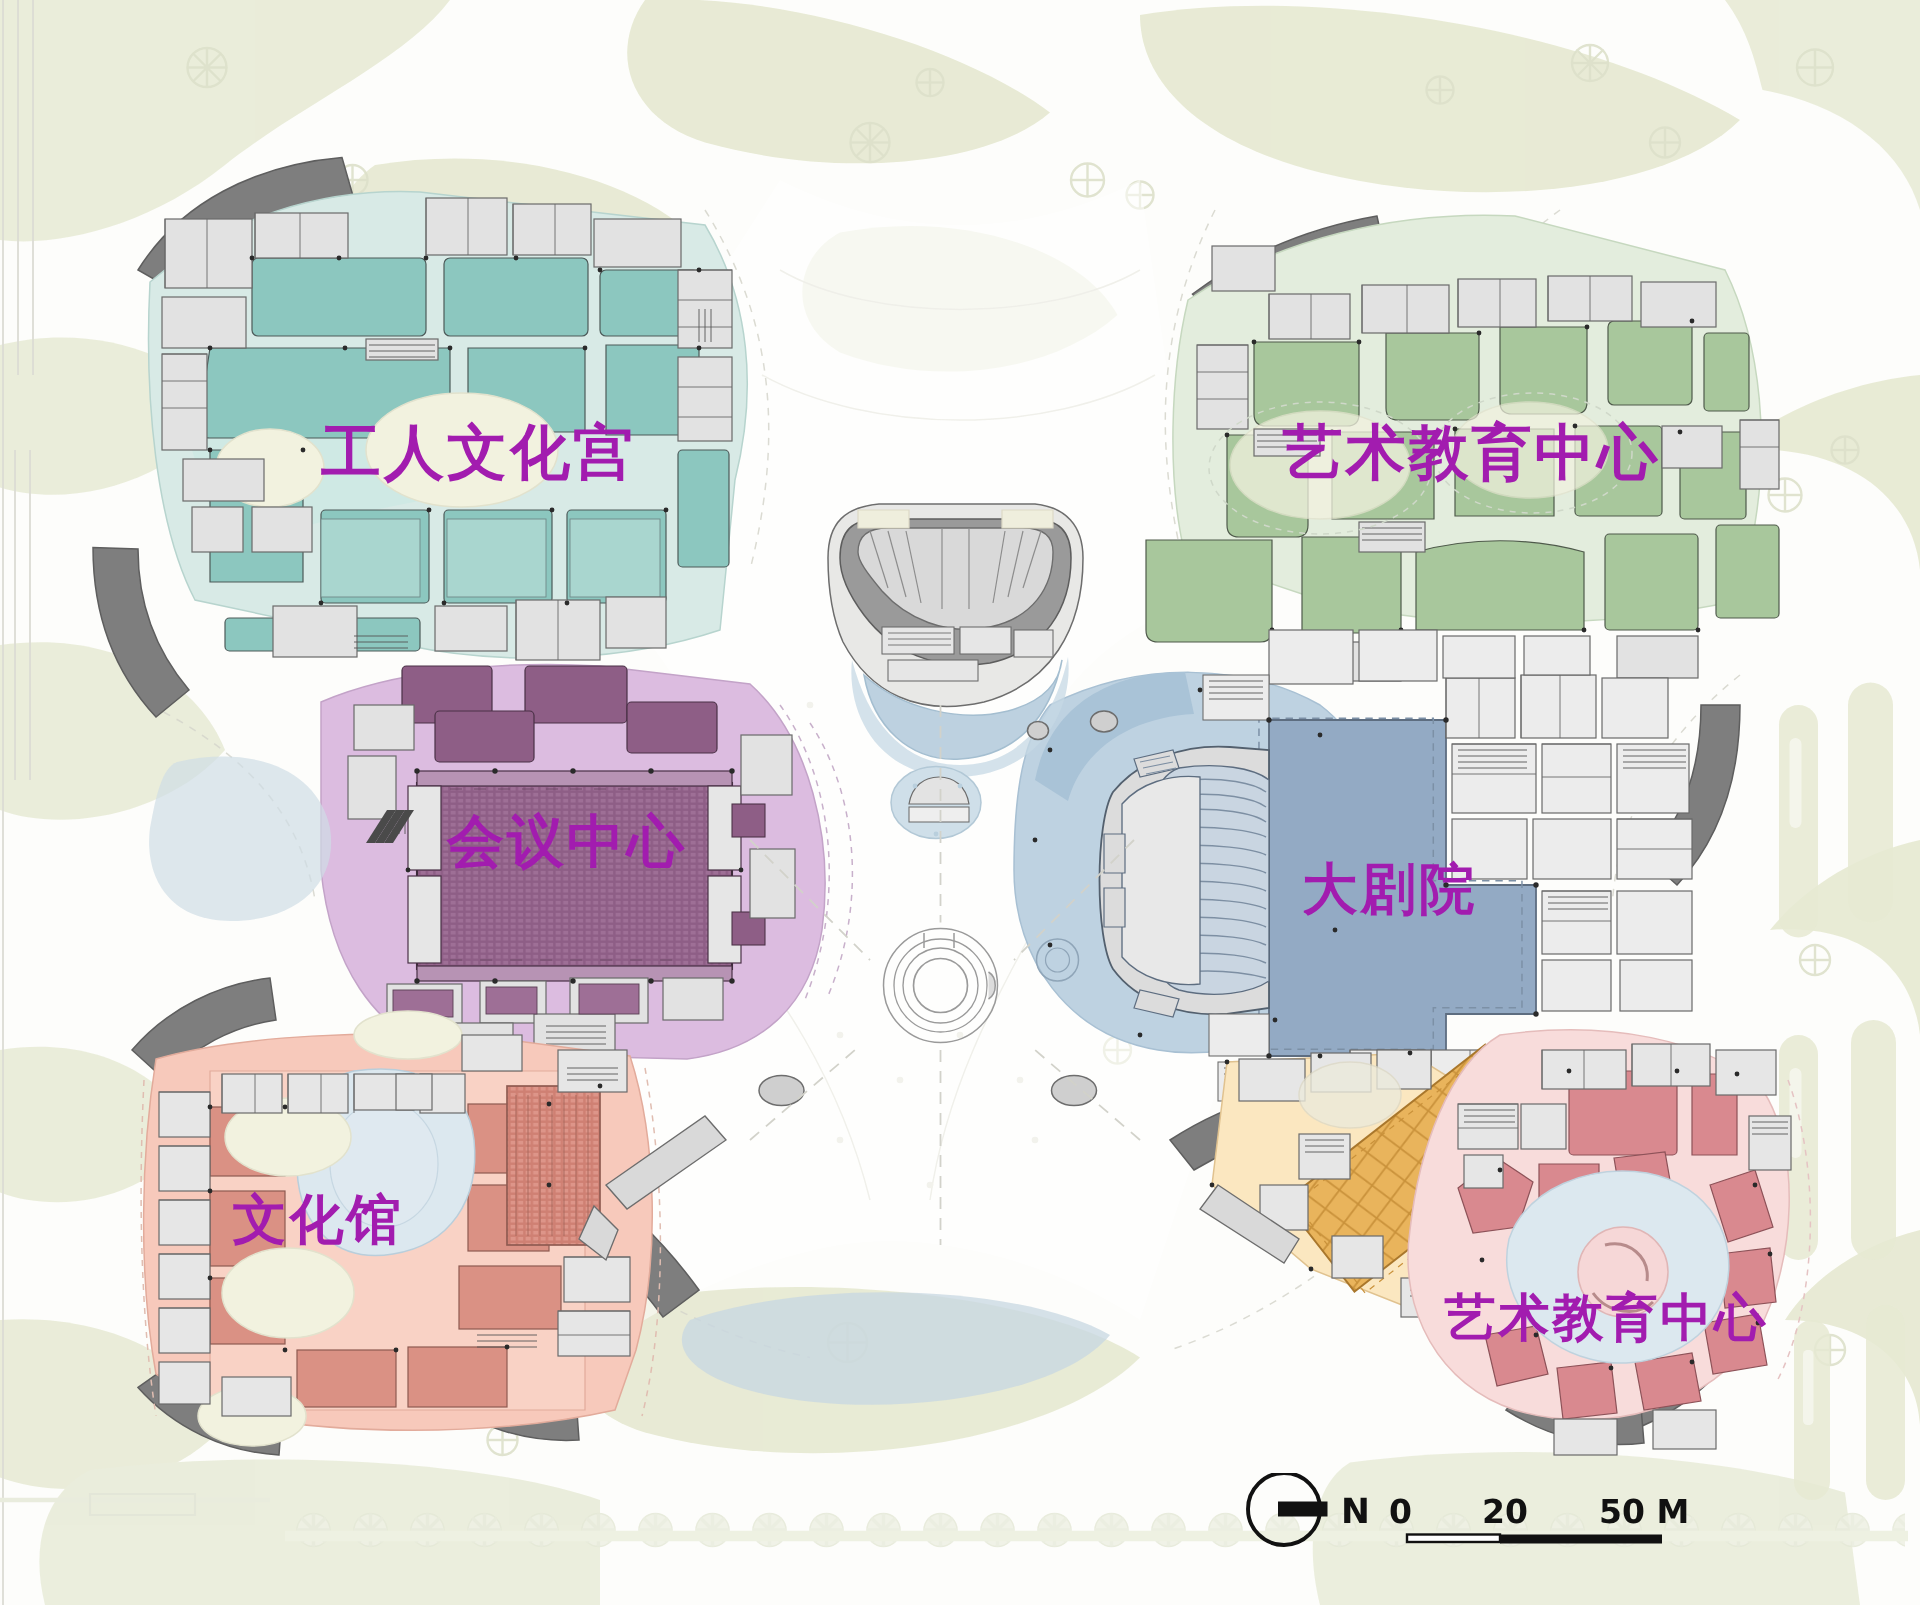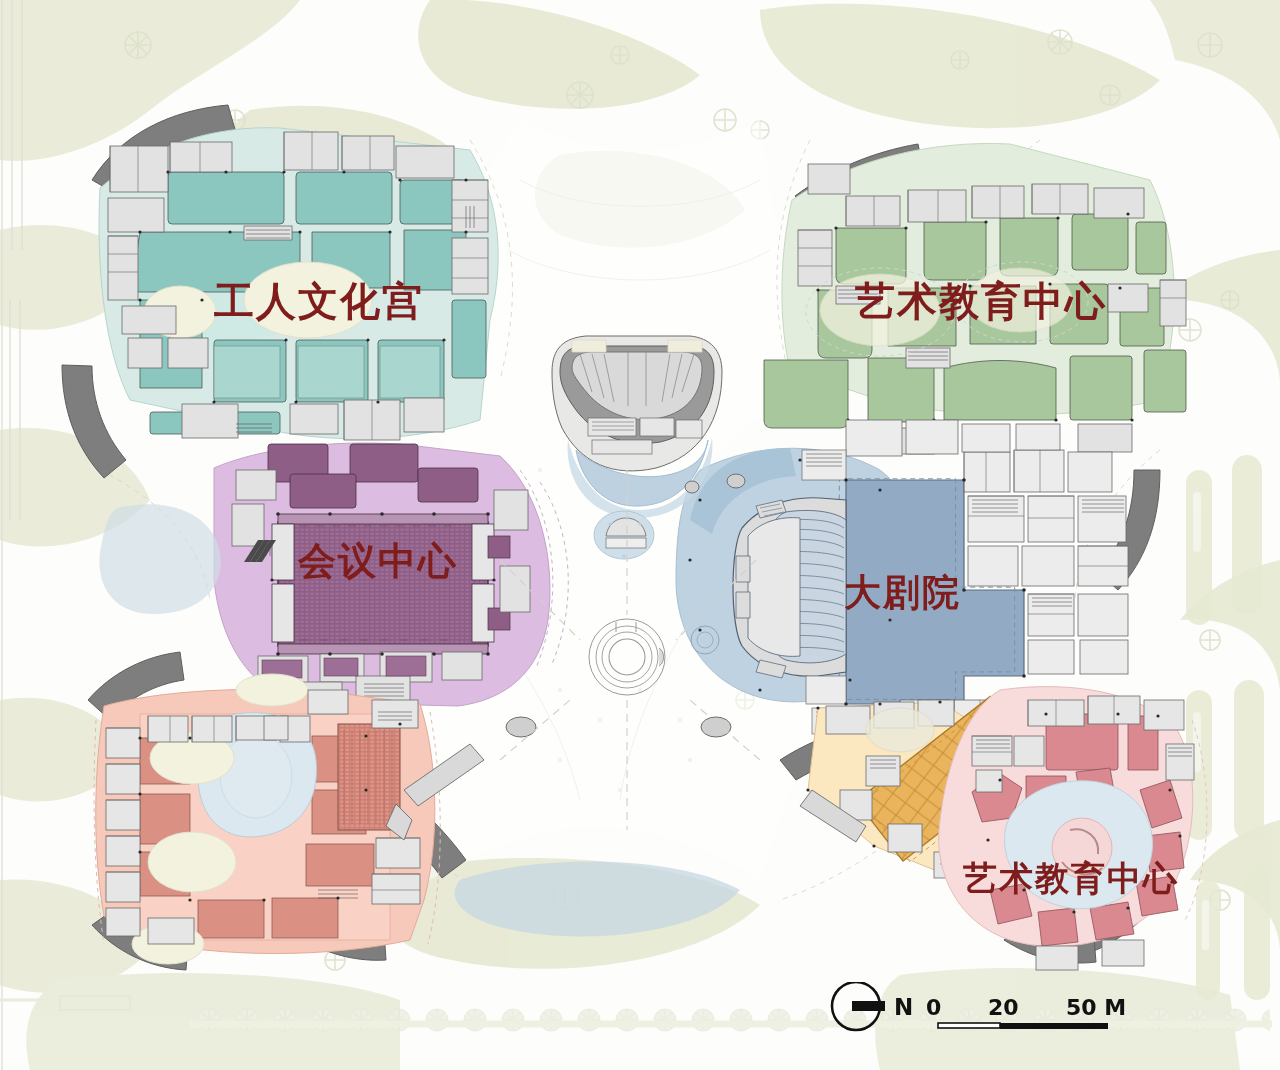--- a/index.html
+++ b/index.html
@@ -4,29 +4,29 @@
 <style>
   html,body{margin:0;padding:0;background:#fff;}
   body{font-family:"Liberation Sans","DejaVu Sans",sans-serif;}
   #stage{position:relative;width:1280px;height:1070px;overflow:hidden;background:#fdfdfb;}
   #plan{position:absolute;inset:0;}
 
   .label{
     position:absolute;
     font-family:"DejaVu Sans","Liberation Sans",sans-serif;
     font-weight:700;
-    color:#7f1d1d;
+    color:#a21caf;
     white-space:nowrap;
     letter-spacing:2px;
     pointer-events:none;
   }
   .lbl-gongren{left:214px; top:274px; font-size:40px;}
   .lbl-qingshaonian{left:855px; top:274px; font-size:40px;}
   .lbl-huiyi{left:298px; top:536px; font-size:38px;}
-  .lbl-dajuyuan{left:844px; top:568px; font-size:37px;}
+  .lbl-dajuyuan{left:868px; top:568px; font-size:37px;}
   .lbl-wenhuaguan{left:155px; top:789px; font-size:36px;}
   .lbl-duogongneng{left:862px; top:756px; font-size:34px;}
   .lbl-yishu{left:963px; top:856px; font-size:34px;}
 
   
   #scalebar{position:absolute;left:828px;top:982px;width:310px;height:58px;}
   #scalebar svg{display:block;}
   .sbtxt{font-family:"DejaVu Sans","Liberation Sans",sans-serif;font-weight:700;fill:#111;}
 </style>
 </head>
@@ -849,20 +849,21 @@
 
     <path d="M460 880 C540 852 680 856 740 890 C700 938 560 948 490 924 C455 912 448 894 460 880 Z" fill="#c7d7e2" opacity="0.75"></path>
 
     <path d="M118 508 C170 496 212 514 220 552 C226 590 196 614 154 614 C112 614 96 584 100 552 C104 530 108 512 118 508 Z" fill="#cfdde6" opacity="0.7"></path>
   </svg>
 
   <div class="label lbl-gongren">工人文化宫</div>
   <div class="label lbl-qingshaonian">艺术教育中心</div>
   <div class="label lbl-huiyi">会议中心</div>
   <div class="label lbl-dajuyuan">大剧院</div>
+  <div class="label lbl-wenhuaguan">文化馆</div>
   <div class="label lbl-yishu">艺术教育中心</div>
 
   <div id="scalebar">
     <svg width="310" height="58" viewBox="0 0 310 58">
       <g>
         <circle cx="28" cy="24" r="24" fill="none" stroke="#111" stroke-width="2.6"></circle>
         <rect x="24" y="19" width="33" height="10" fill="#111"></rect>
       </g>
       <text class="sbtxt" x="66" y="33" font-size="23">N</text>
 

